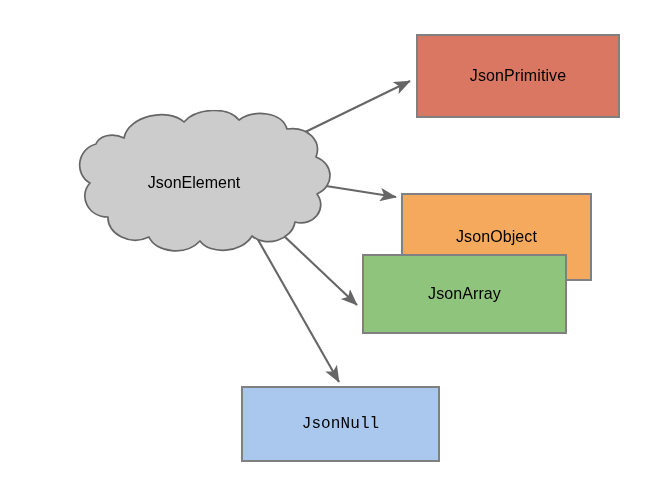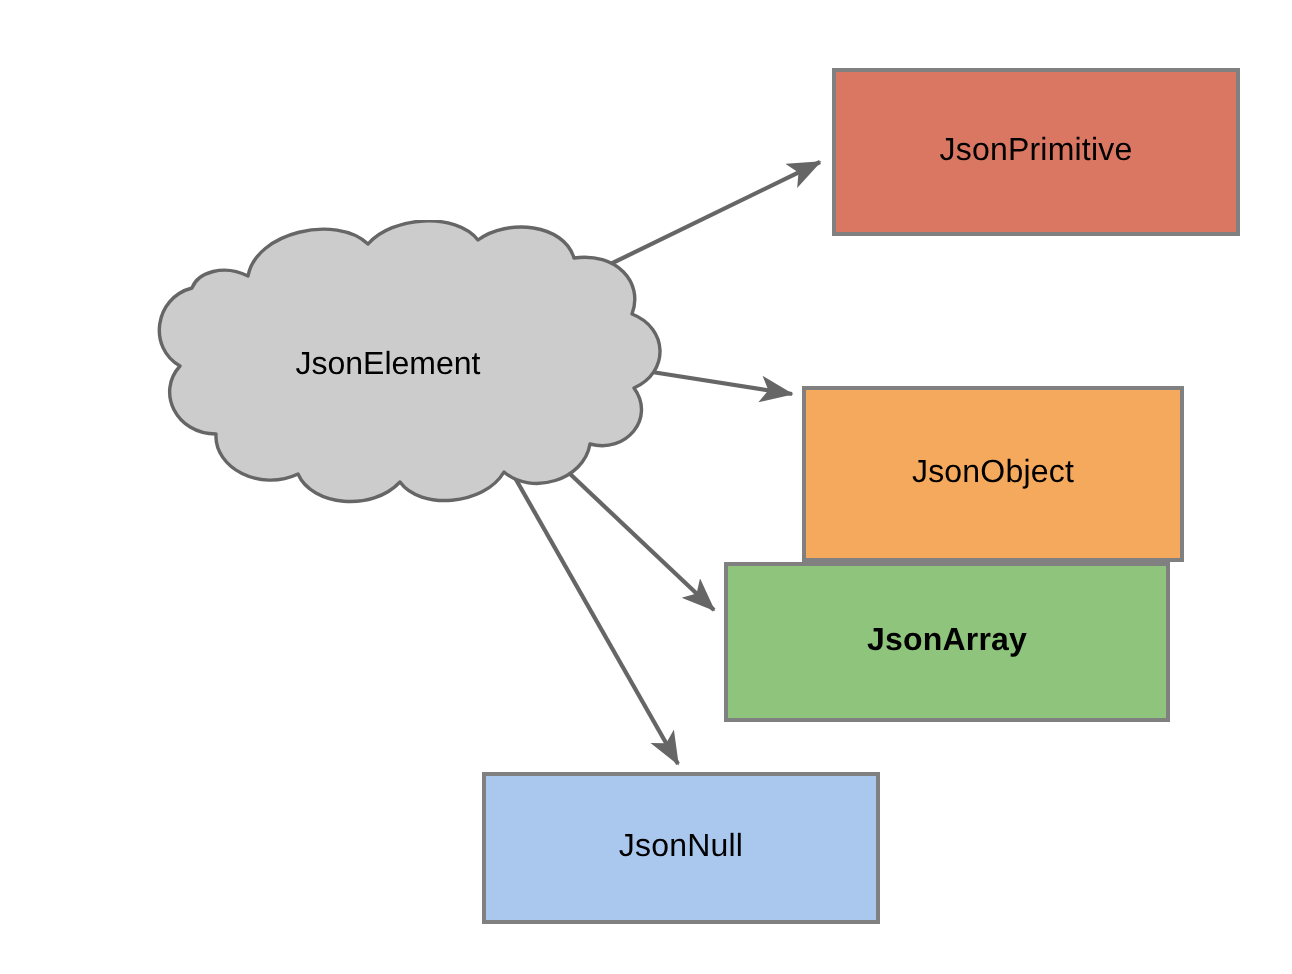--- a/index.html
+++ b/index.html
@@ -36,21 +36,21 @@
     letter-spacing: 0.1px;
     white-space: nowrap;
   }
   #node-primitive {
     left: 416px; top: 34px; width: 204px; height: 84px;
   }
   #node-object {
     left: 401px; top: 152px; width: 191px; height: 88px; margin-top: 41px;
   }
   #node-array {
-    left: 362px; top: 281px; width: 223px; height: 80px; font-weight: bold;
+    left: 362px; top: 254px; width: 205px; height: 80px;
   }
   #node-null {
     left: 241px; top: 386px; width: 199px; height: 76px;
   }
   #cloud-wrap {
     position: absolute;
     left: 58px;
     top: 110px;
     width: 278px;
     height: 146px;
@@ -139,18 +139,18 @@
   </div>
 
   <div class="node-box" id="node-object" style="background:#f5a95c;">
     <span>JsonObject</span>
   </div>
 
   <div class="node-box" id="node-array" style="background:#8fc47c;">
     <span>JsonArray</span>
   </div>
 
-  <div class="node-box" id="node-null" style="background:#aac8ee;">
+  <div class="node-box" id="node-null" style="background:#aac8ee;font-family:Liberation Mono, monospace;">
     <span>JsonNull</span>
   </div>
 
 
 </div>
 
 </body></html>

